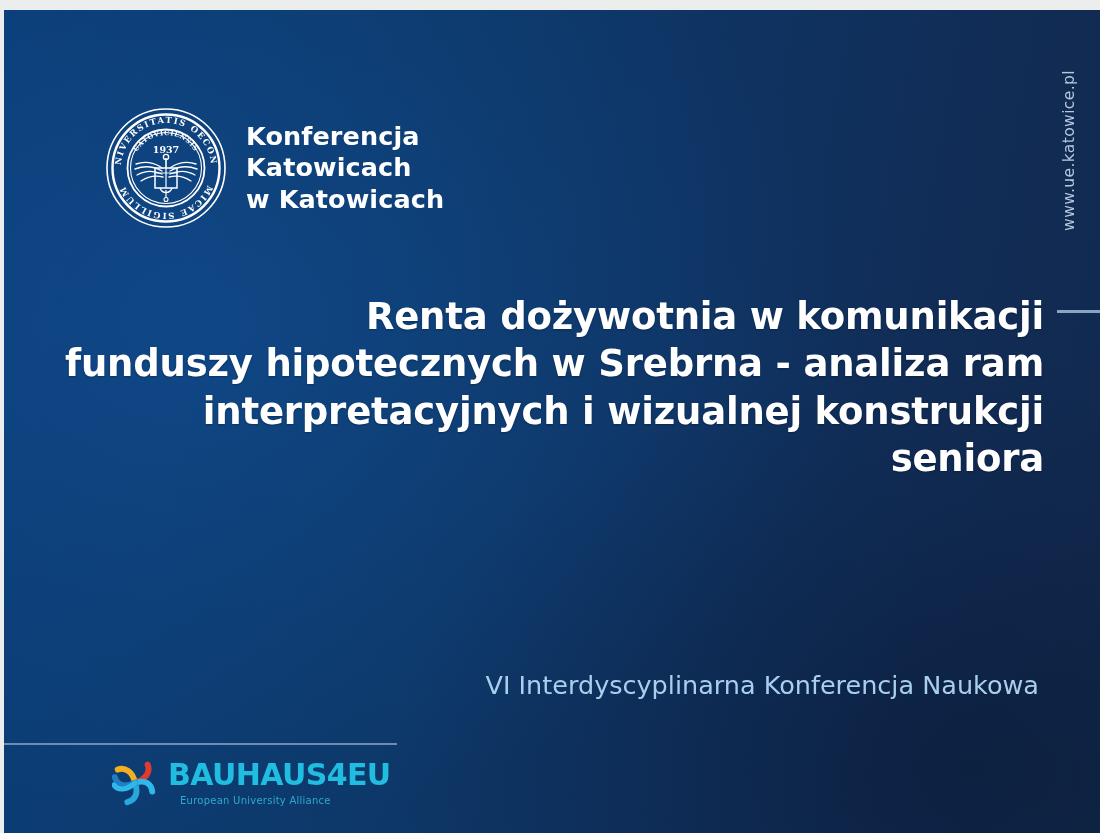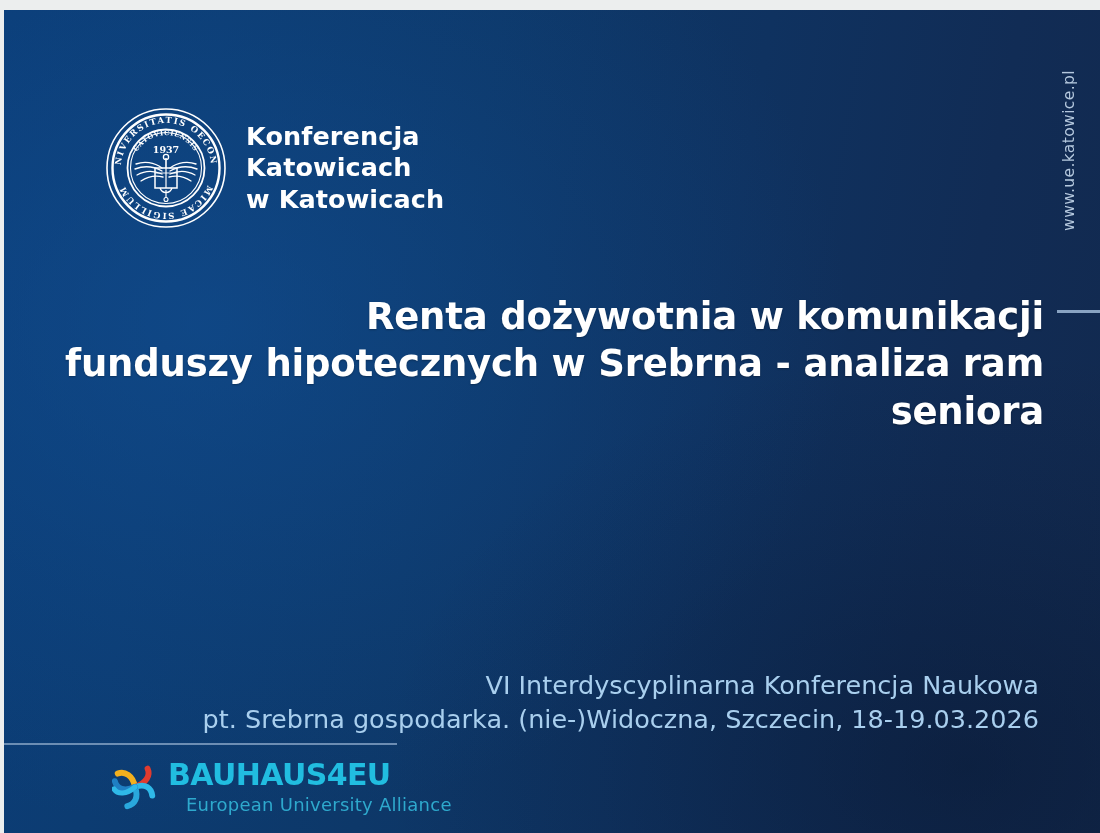--- a/index.html
+++ b/index.html
@@ -170,26 +170,26 @@
   #bauhaus-name {
     color: #21bde0;
     font-size: 30px;
     font-weight: 700;
     letter-spacing: -0.6px;
     line-height: 1;
     white-space: nowrap;
   }
   #bauhaus-tagline {
     color: #2ea9cd;
-    font-size: 18px;
+    font-size: 10px;
     font-weight: 400;
     letter-spacing: 0.25px;
     line-height: 1;
     margin-top: 6px;
-    margin-left: 18px;
+    margin-left: 12px;
     white-space: nowrap;
   }
 </style>
 </head>
 <body>
 
 <div id="slide-frame">
 
   <div id="slide-vignette"></div>
 
@@ -246,27 +246,27 @@
       <span>w Katowicach</span>
     </div>
   </div>
 
   <div id="site-url">www.ue.katowice.pl</div>
   <div id="rule-right"></div>
 
   <div id="slide-title">
     <div>Renta dożywotnia w komunikacji</div>
     <div>funduszy hipotecznych w Srebrna - analiza ram</div>
+    <div>interpretacyjnych i wizualnej konstrukcji</div>
     <div>seniora</div>
   </div>
 
 
   <div id="conference-block">
     <div>VI Interdyscyplinarna Konferencja Naukowa</div>
-    <div>pt. Srebrna gospodarka. (nie-)Widoczna, Szczecin, 18-19.03.2026</div>
   </div>
 
   <div id="rule-bottom-left"></div>
 
   <div id="bauhaus-logo">
     <svg id="bauhaus-mark" viewBox="0 0 48 48">
       <g stroke-linecap="round" fill="none">
         <path d="M24,24 C22,12 13,7 6,10" stroke="#f2b01e" stroke-width="6.2"></path>
         <path d="M24,24 C30,13 28,4 21,1" stroke="#e03b2f" stroke-width="6.2" transform="rotate(42 24 24)"></path>
         <path d="M24,24 C35,20 41,25 42,33" stroke="#2fb9e8" stroke-width="6.2"></path>

